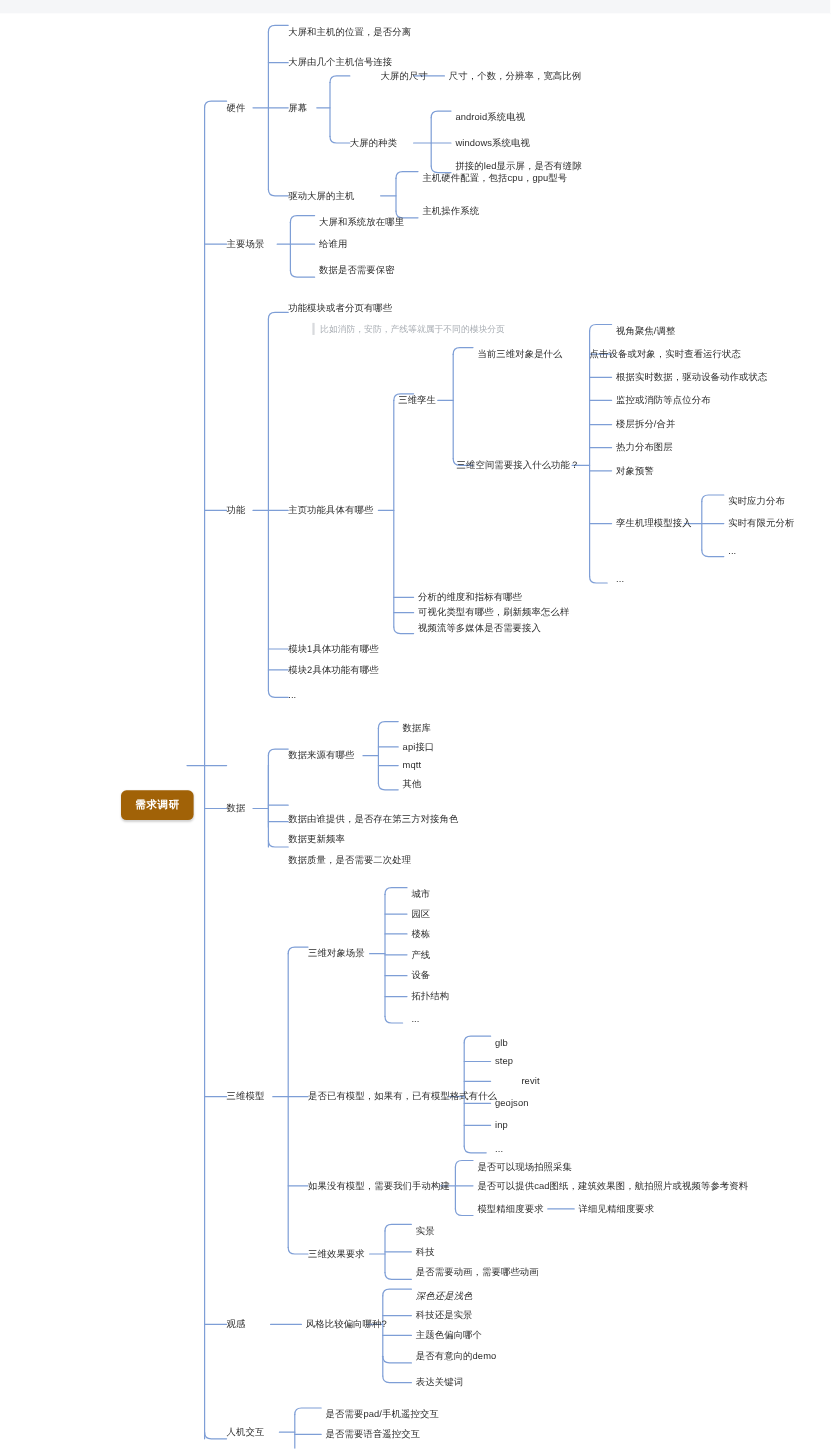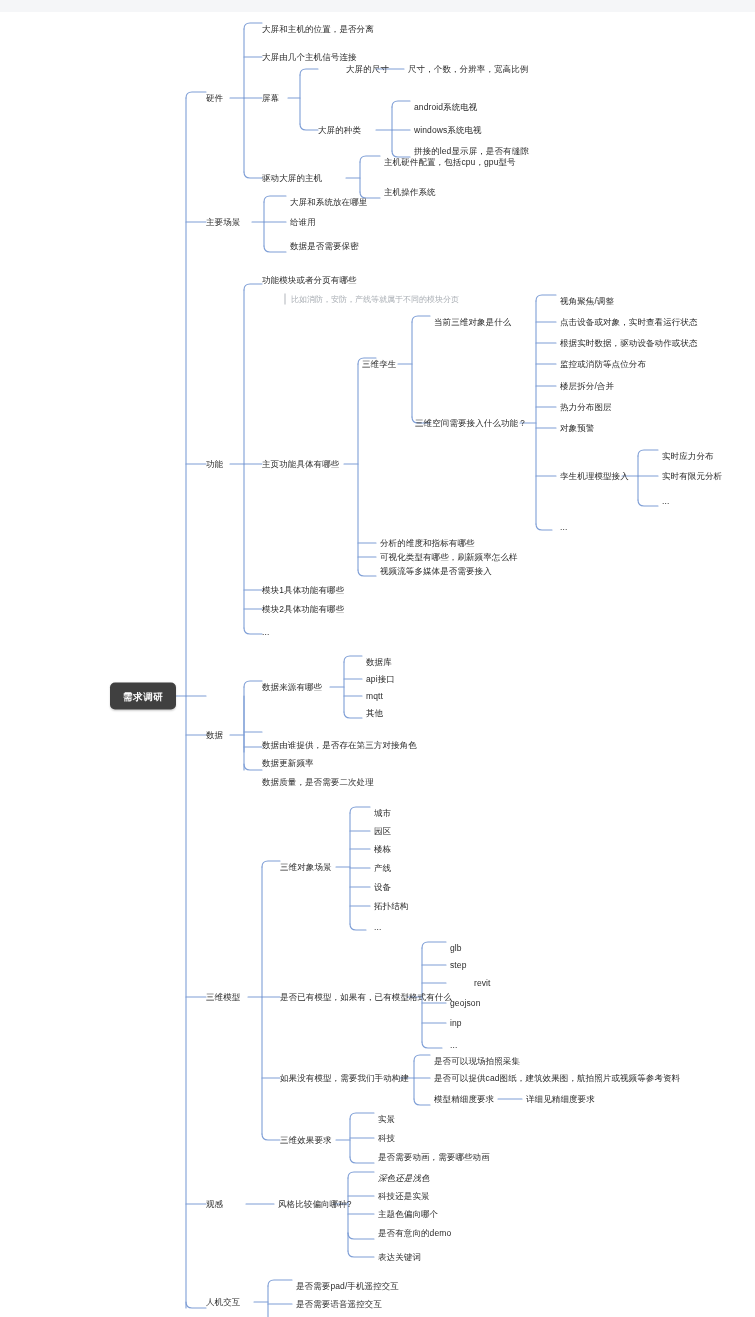--- a/index.html
+++ b/index.html
@@ -23,28 +23,29 @@
   .node{
     position:absolute;
     font-size:8.5px;
     line-height:11px;
     color:#2b2b2b;
     white-space:nowrap;
     transform:translateY(-50%);
     letter-spacing:.1px;
   }
   .node.root{
-    background:#404040;
+    background:#a16207;
     color:#ffffff;
     border-radius:5px;
     padding:8px 13px;
     font-size:9.5px;
     font-weight:bold;
     box-shadow:0 1px 2px rgba(0,0,0,.18);
     letter-spacing:.6px;
+    margin-top:36px;
   }
   .note{
     position:absolute;
     font-size:8px;
     color:#a9aeb4;
     white-space:nowrap;
     border-left:2px solid #d8dadd;
     padding-left:5px;
     transform:translateY(-50%);
   }
@@ -237,21 +238,21 @@
 
   <div class="node" style="left:206px;top:452px;">功能</div>
   <div class="node" style="left:262px;top:268px;">功能模块或者分页有哪些</div>
   <div class="note" style="left:264px;top:287px;margin-left:20px;">比如消防，安防，产线等就属于不同的模块分页</div>
   <div class="node" style="left:262px;top:452px;">主页功能具体有哪些</div>
   <div class="node" style="left:362px;top:352px;">三维孪生</div>
   <div class="node" style="left:434px;top:310px;">当前三维对象是什么</div>
   <div class="node" style="left:415px;top:411px;">三维空间需要接入什么功能？</div>
 
   <div class="node" style="left:560px;top:289px;">视角聚焦/调整</div>
-  <div class="node" style="left:560px;top:310px;">点击设备或对象，实时查看运行状态</div>
+  <div class="node" style="left:536px;top:310px;">点击设备或对象，实时查看运行状态</div>
   <div class="node" style="left:560px;top:331px;">根据实时数据，驱动设备动作或状态</div>
   <div class="node" style="left:560px;top:352px;">监控或消防等点位分布</div>
   <div class="node" style="left:560px;top:374px;">楼层拆分/合并</div>
   <div class="node" style="left:560px;top:395px;">热力分布图层</div>
   <div class="node" style="left:560px;top:416px;">对象预警</div>
   <div class="node" style="left:560px;top:464px;">孪生机理模型接入</div>
   <div class="node" style="left:560px;top:515px;">...</div>
 
   <div class="node" style="left:662px;top:444px;">实时应力分布</div>
   <div class="node" style="left:662px;top:464px;">实时有限元分析</div>

